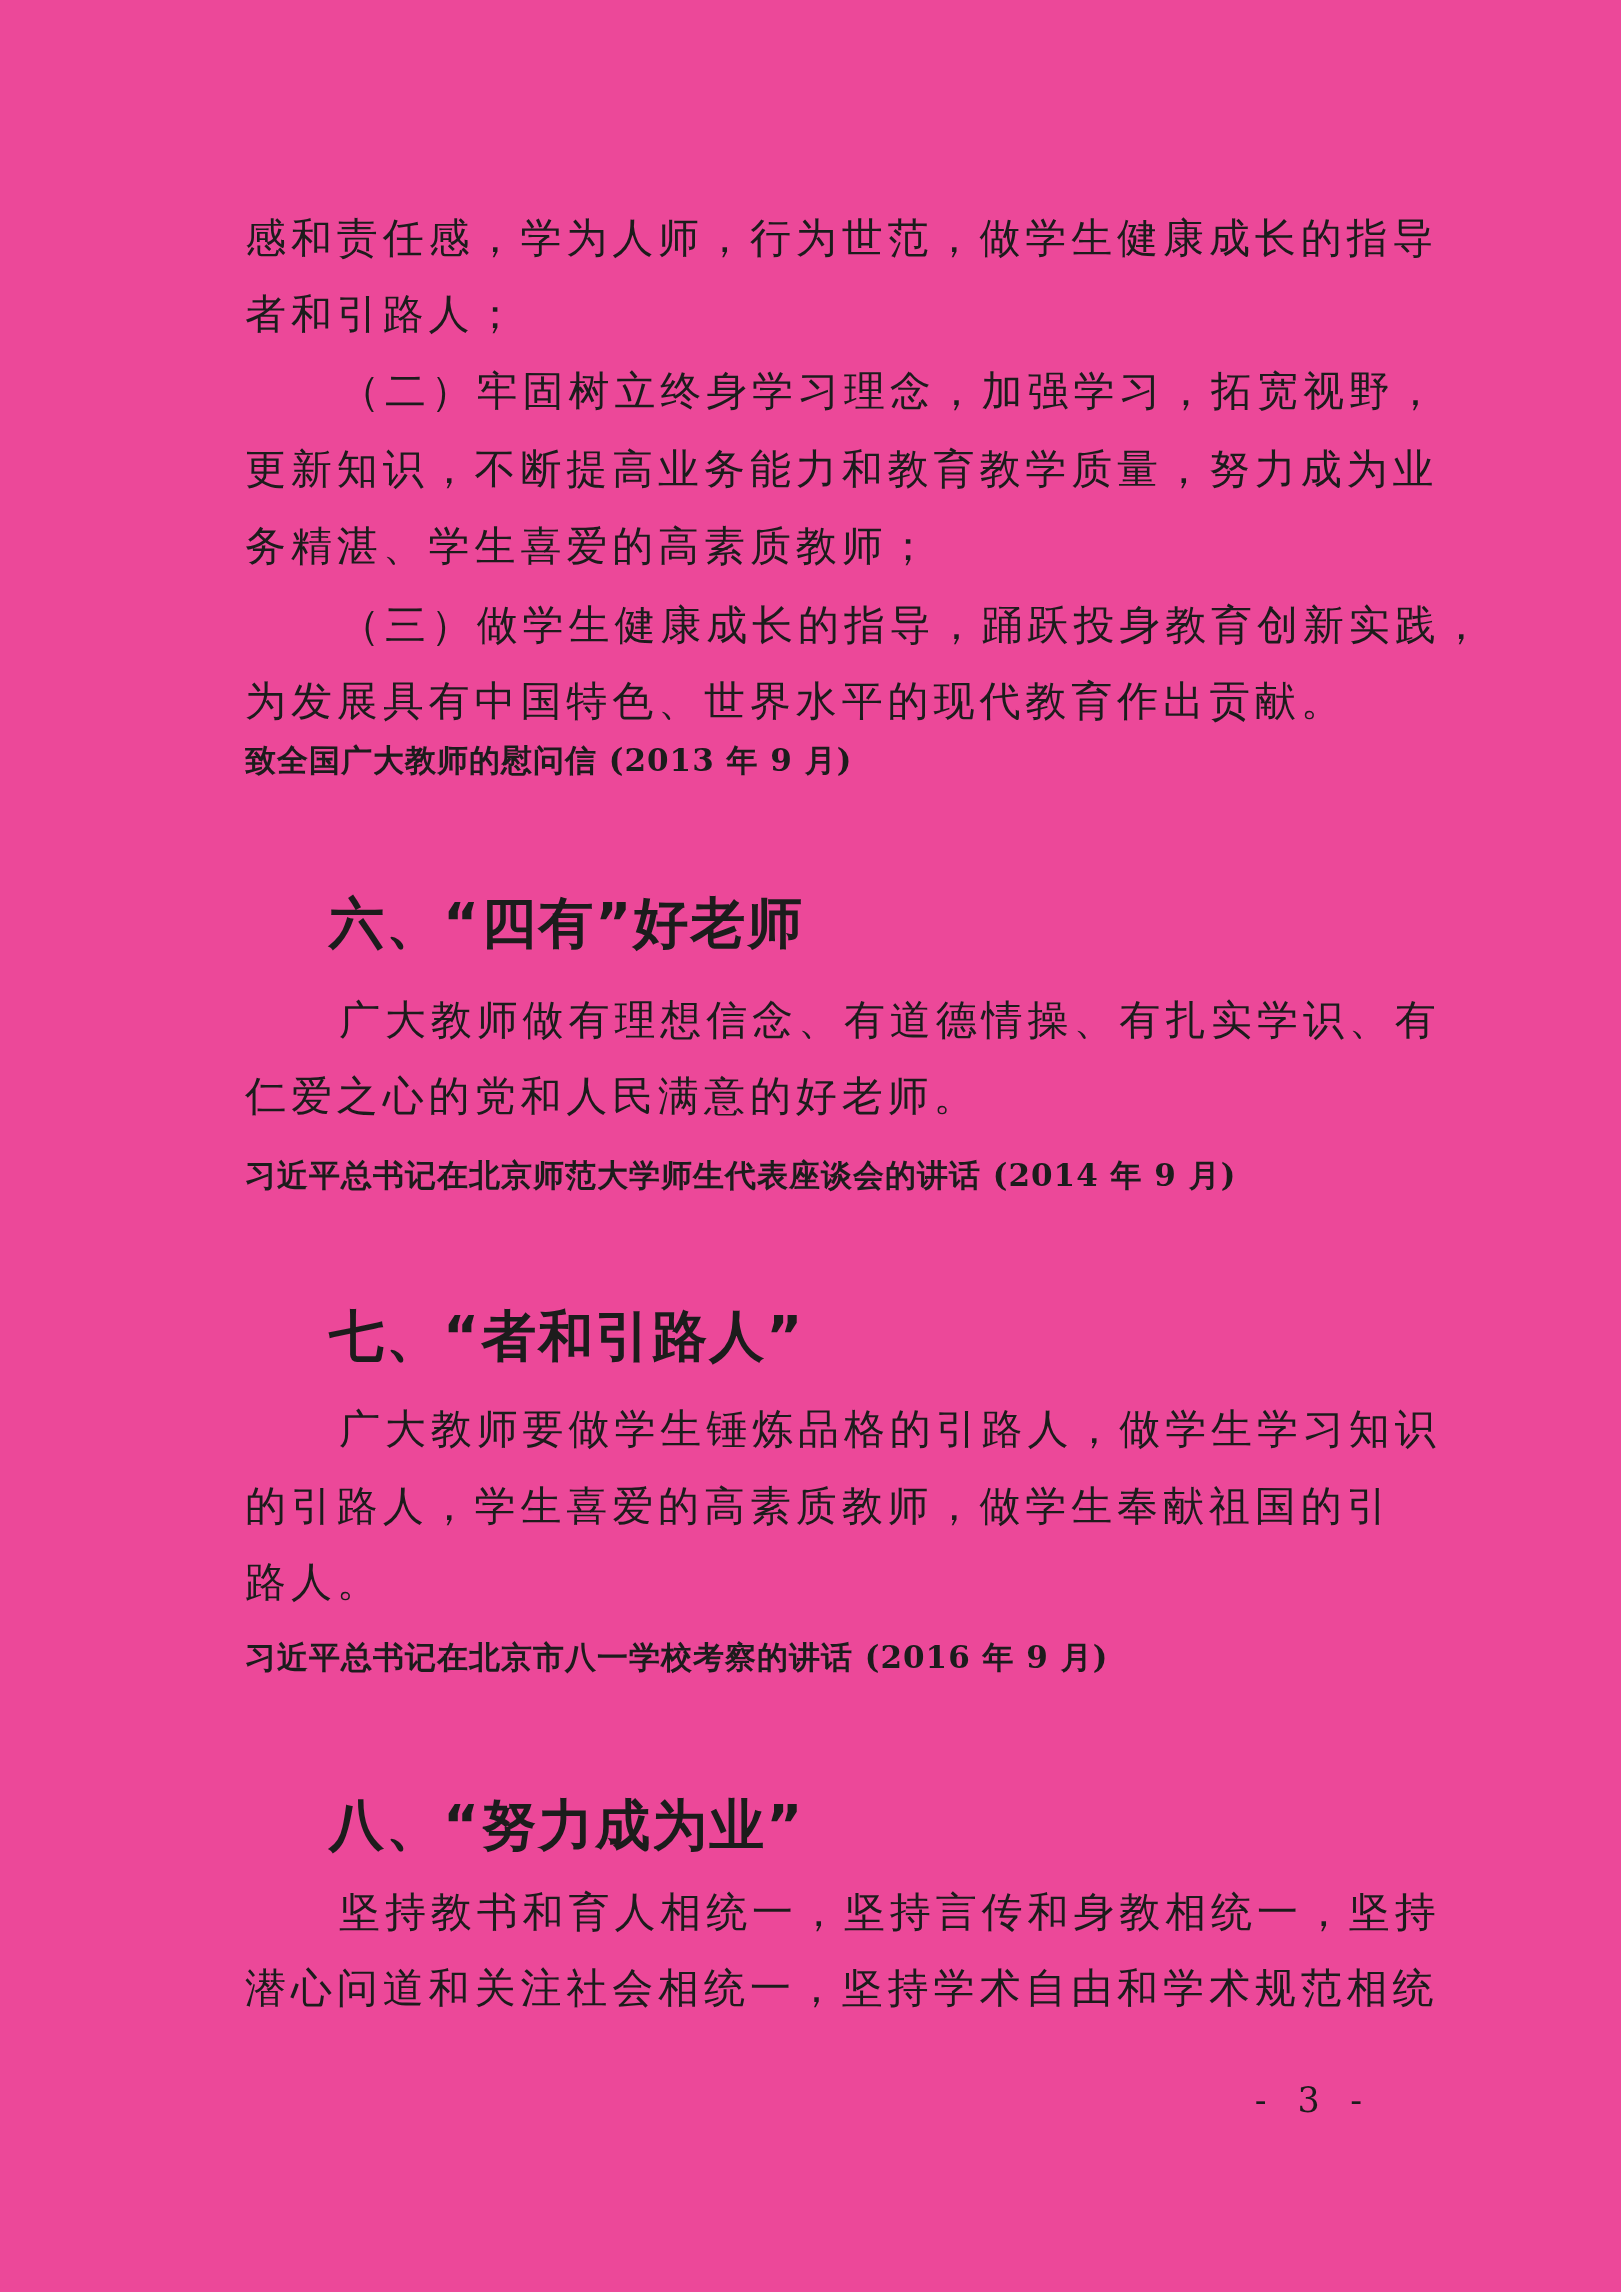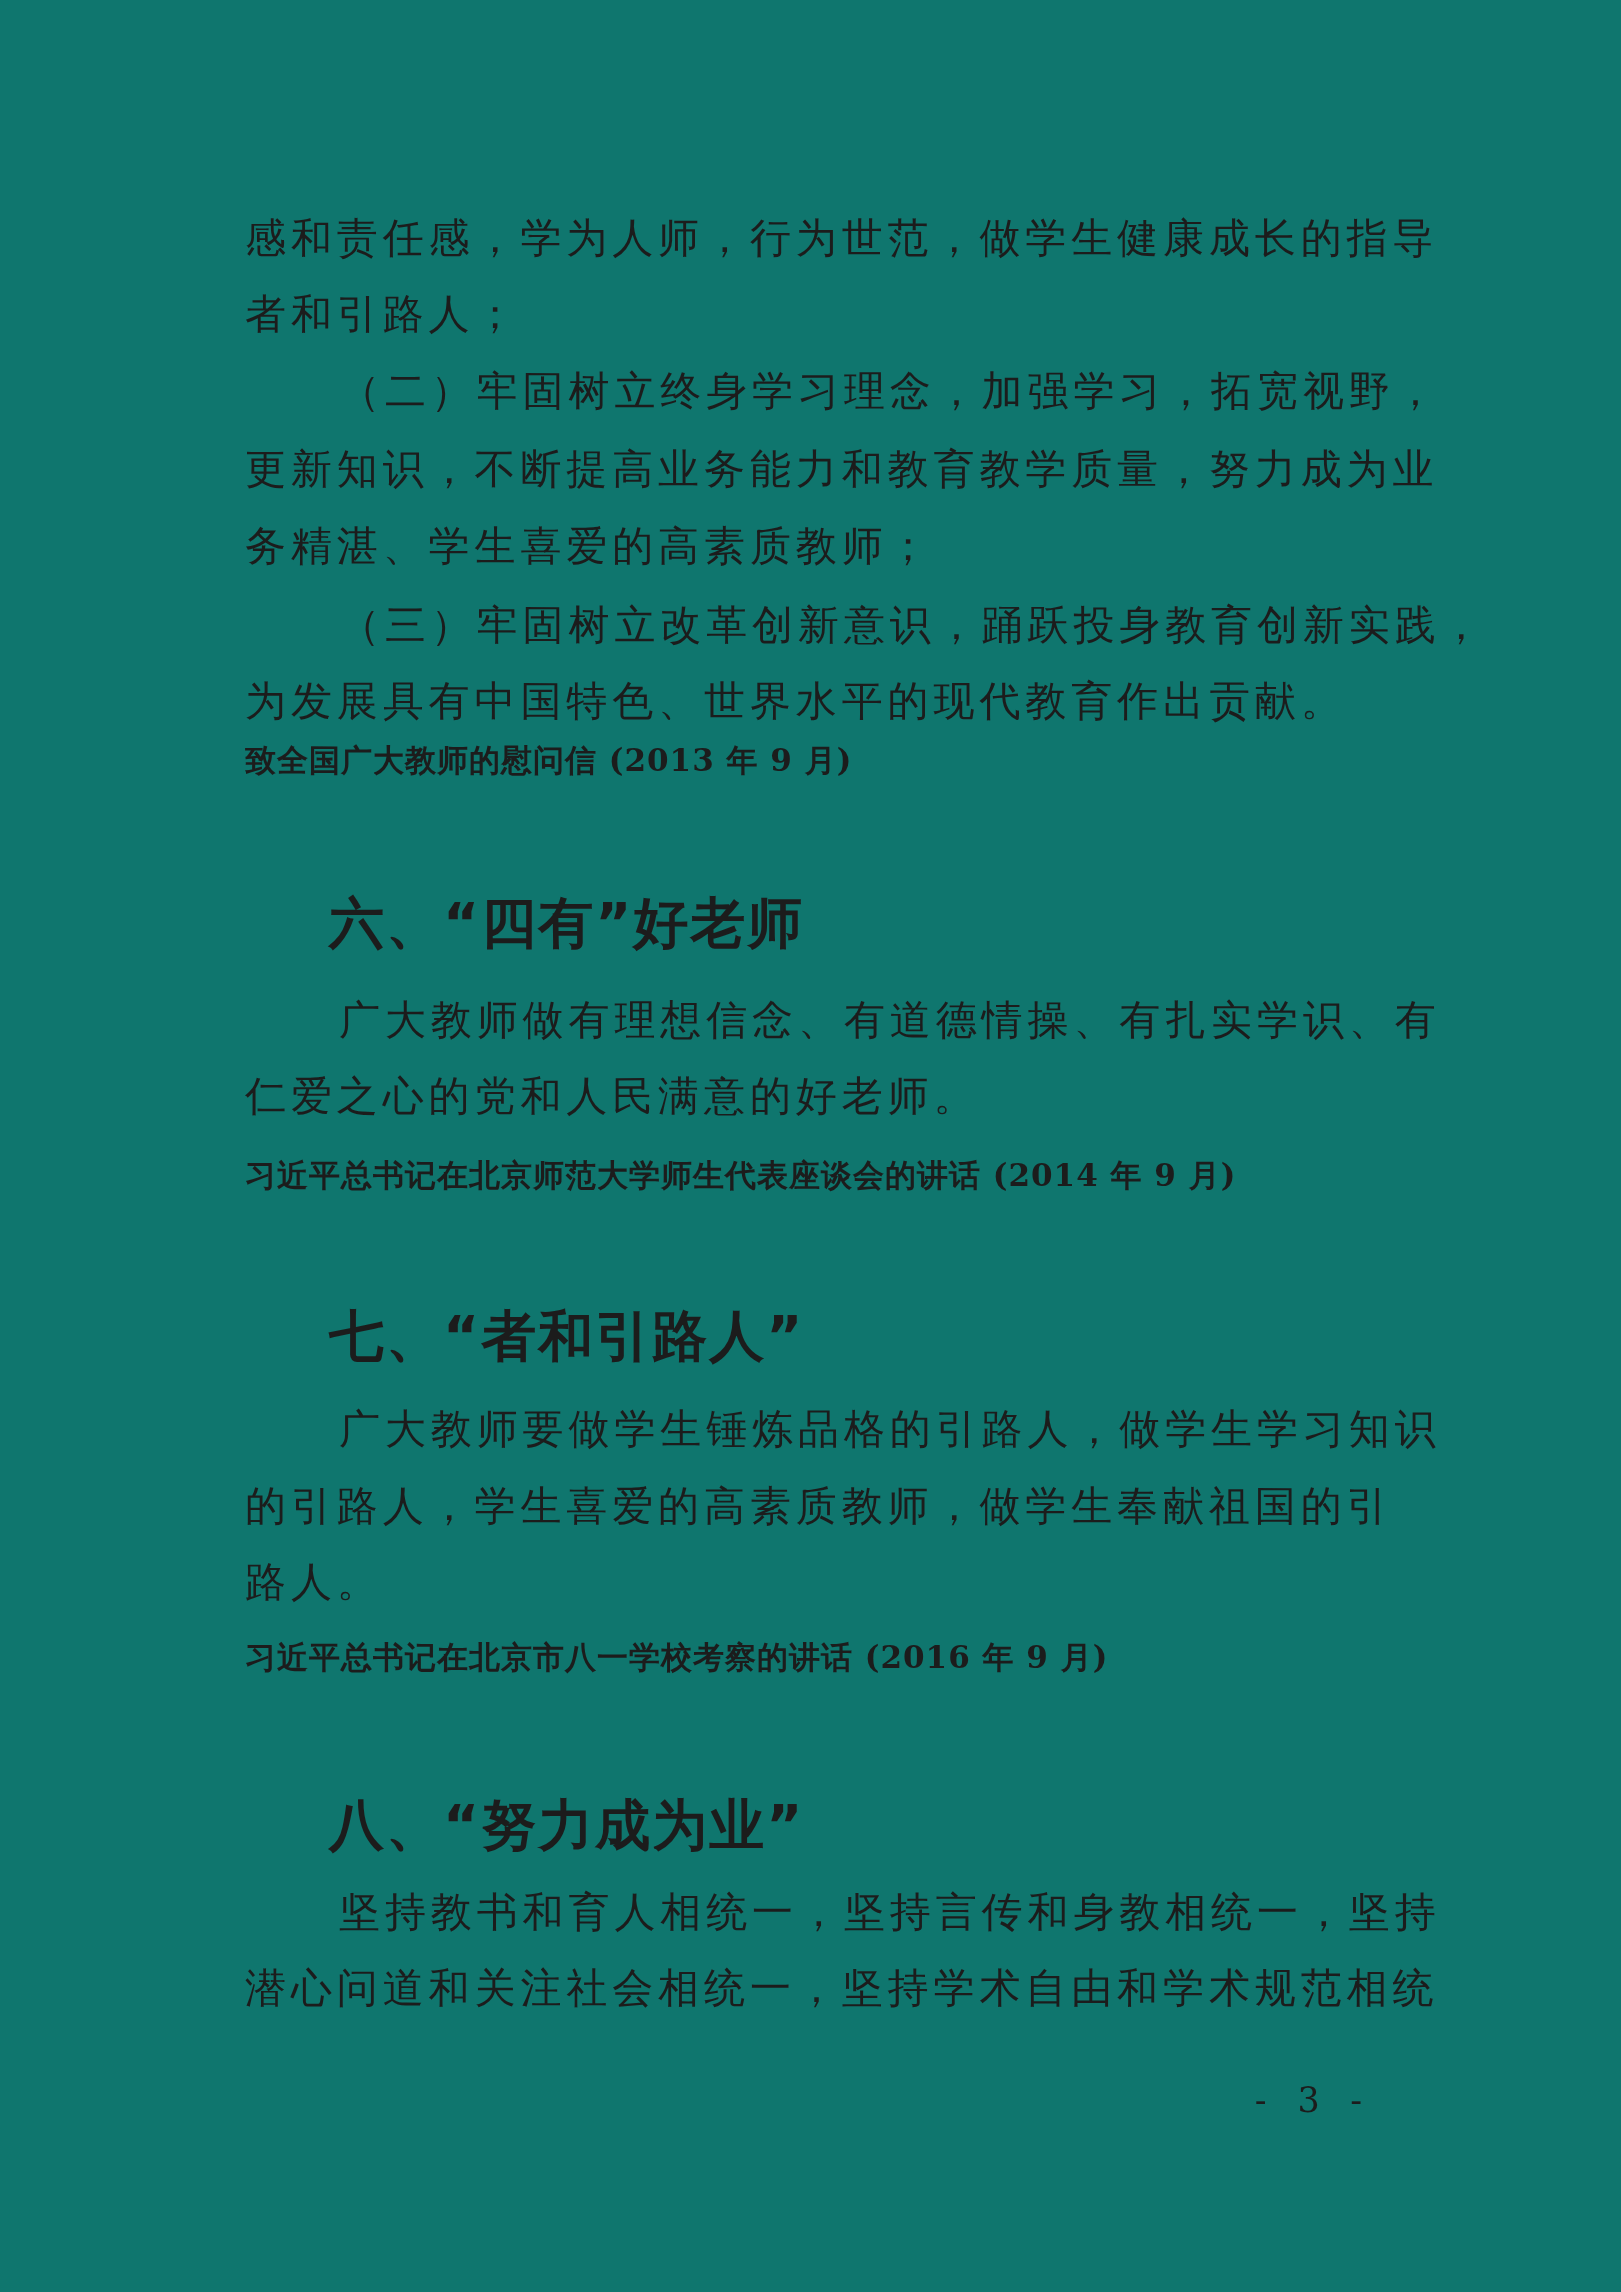--- a/index.html
+++ b/index.html
@@ -5,21 +5,21 @@
   html, body {
     margin: 0;
     padding: 0;
     background: #e8e8e8;
   }
   .page {
     position: relative;
     width: 1621px;
     height: 2293px;
     margin: 0 auto;
-    background: #0f766e;
+    background: #ec4899;
     overflow: hidden;
     font-family: "DejaVu Serif", "Liberation Serif", serif;
     color: #1c1c1c;
   }
   .content {
     position: absolute;
     left: 245px;
     top: 0;
     width: 1135px;
     height: 100%;
@@ -68,21 +68,21 @@
 <div class="page">
   <div class="content">
 
     <div class="line body-line" style="top:218px">感和责任感，学为人师，行为世范，做学生健康成长的指导</div>
     <div class="line body-line" style="top:294px">者和引路人；</div>
 
     <div class="line body-line indent" style="top:371px">（二）牢固树立终身学习理念，加强学习，拓宽视野，</div>
     <div class="line body-line" style="top:449px">更新知识，不断提高业务能力和教育教学质量，努力成为业</div>
     <div class="line body-line" style="top:526px">务精湛、学生喜爱的高素质教师；</div>
 
-    <div class="line body-line indent" style="top:605px">（三）牢固树立改革创新意识，踊跃投身教育创新实践，</div>
+    <div class="line body-line indent" style="top:605px">（三）做学生健康成长的指导，踊跃投身教育创新实践，</div>
     <div class="line body-line" style="top:681px">为发展具有中国特色、世界水平的现代教育作出贡献。</div>
 
     <div class="line citation-line" style="top:745px">致全国广大教师的慰问信 (2013 年 9 月)</div>
 
     <div class="line heading-line" style="top:896px">六、“四有”好老师</div>
     <div class="line body-line indent" style="top:1000px">广大教师做有理想信念、有道德情操、有扎实学识、有</div>
     <div class="line body-line" style="top:1076px">仁爱之心的党和人民满意的好老师。</div>
     <div class="line citation-line" style="top:1160px">习近平总书记在北京师范大学师生代表座谈会的讲话 (2014 年 9 月)</div>
 
     <div class="line heading-line" style="top:1309px">七、“者和引路人”</div>

